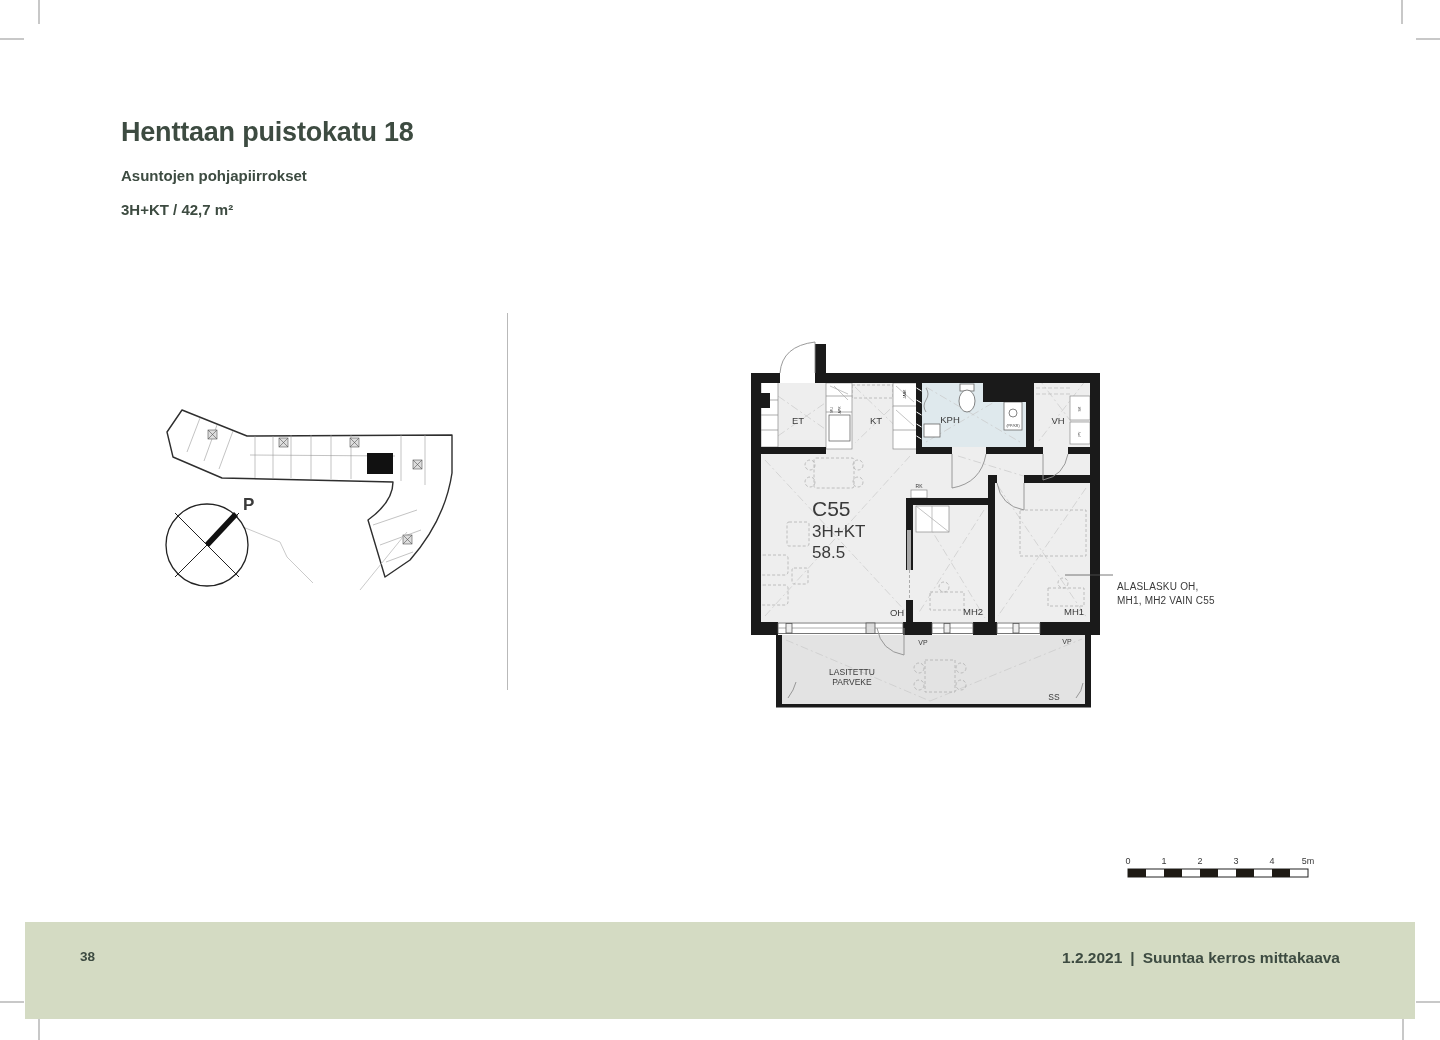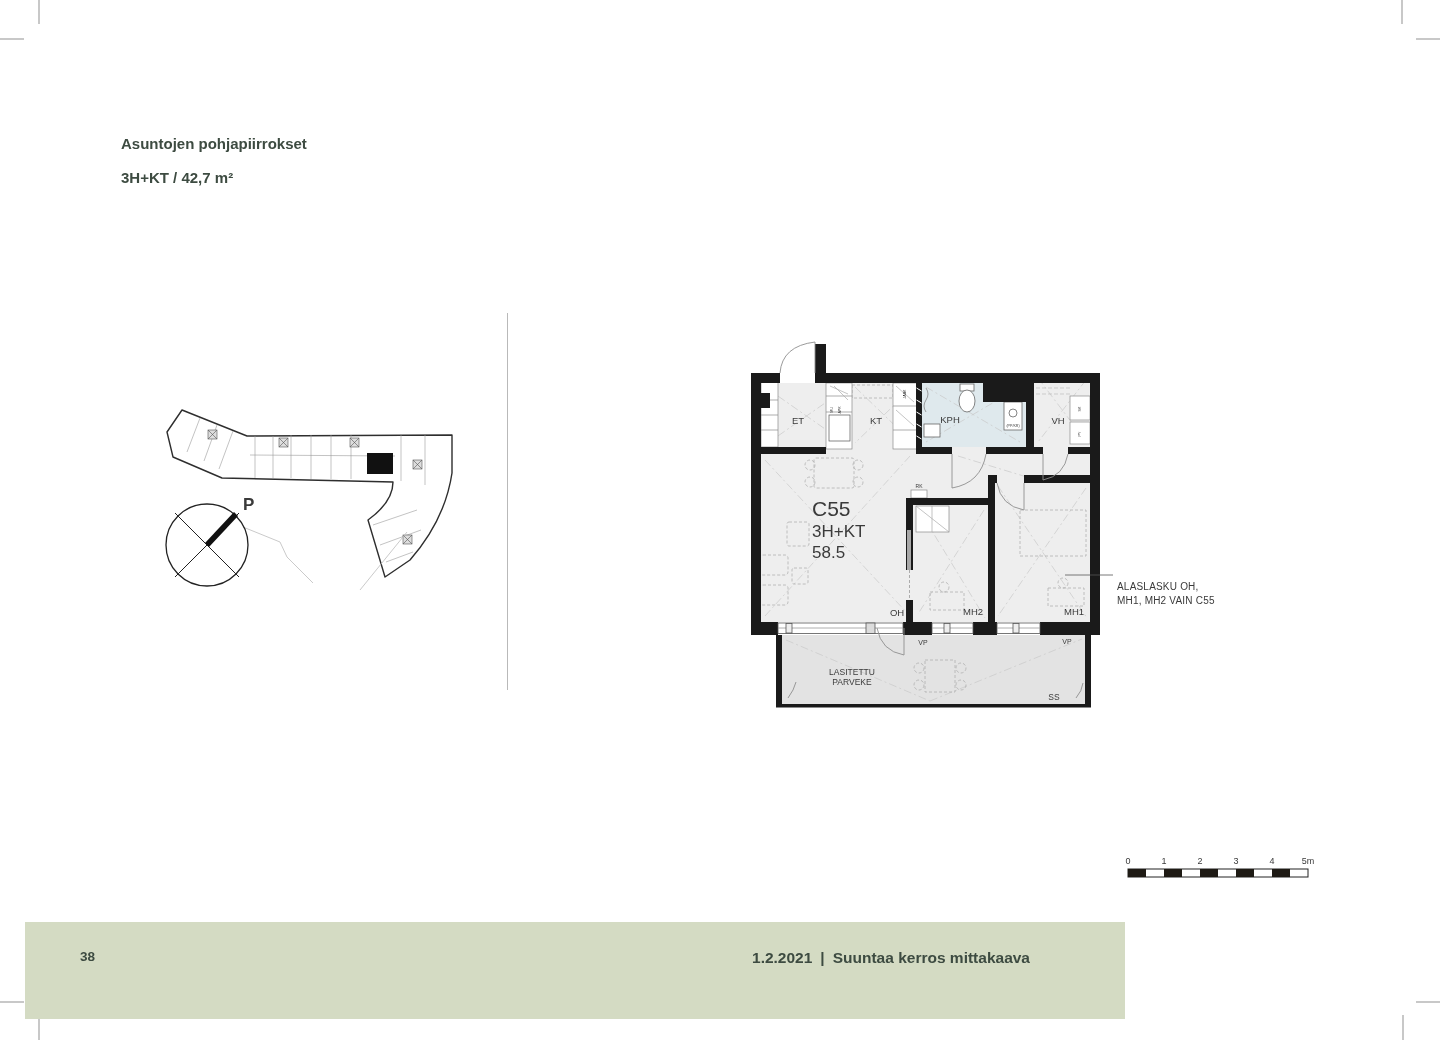--- a/index.html
+++ b/index.html
@@ -21,40 +21,41 @@
   
   .divider{position:absolute;left:507px;top:313px;width:1px;height:377px;background:#b9b9b9;}
   
   .overview-svg{position:absolute;left:155px;top:390px;}
   .plan-svg{position:absolute;left:730px;top:330px;}
   
   .annotation{position:absolute;left:1117px;top:556px;font-size:10px;line-height:14px;color:#3a3a3a;letter-spacing:0.2px;margin-top:24px;}
   
   .scalebar-svg{position:absolute;left:1124px;top:855px;}
   
-  .footer{position:absolute;left:25px;top:922px;width:1100px;height:97px;background:#d4dbc3;
+  .footer{position:absolute;left:25px;top:922px;width:1390px;height:97px;background:#d4dbc3;
           display:flex;justify-content:space-between;align-items:flex-start;
-          padding:27px 95px 0 55px;box-sizing:border-box;color:#3d4b41;}
+          padding:27px 75px 0 55px;box-sizing:border-box;color:#3d4b41;}
   .pagenum{font-size:13.5px;font-weight:600;}
   .foot-right{font-size:15.5px;font-weight:600;display:flex;gap:8px;justify-content:flex-end;}
   text{fill:#3a3a3a;}
 </style>
 </head>
 <body>
 
 <div class="crop" style="left:38px;top:0;width:1.5px;height:24px;"></div>
 <div class="crop" style="left:0;top:38px;width:24px;height:1.5px;"></div>
 <div class="crop" style="left:1401px;top:0;width:1.5px;height:24px;"></div>
 <div class="crop" style="left:1416px;top:38px;width:24px;height:1.5px;"></div>
 <div class="crop" style="left:0;top:1001px;width:24px;height:1.5px;"></div>
 <div class="crop" style="left:38px;top:1015px;width:1.5px;height:25px;"></div>
 <div class="crop" style="left:1416px;top:1001px;width:24px;height:1.5px;"></div>
 <div class="crop" style="left:1402px;top:1015px;width:1.5px;height:25px;"></div>
 
 <div class="header">
+  <div class="title">Henttaan puistokatu 18</div>
   <div class="subtitle">Asuntojen pohjapiirrokset</div>
   <div class="typeline">3H+KT / 42,7 m²</div>
 </div>
 
 <div class="divider"></div>
 
 <svg class="overview-svg" width="320" height="210" viewBox="0 0 320 210">
   <g fill="none" stroke="#2e2e2e" stroke-width="1.4" stroke-linejoin="round">
     <path d="M 27,20 L 92,46 L 297,45 L 297,83 Q 290,130 255,170 L 230,187 L 213,130 Q 238,112 238,92 L 67,88 L 18,67 L 12,42 Z"></path>
   </g>

